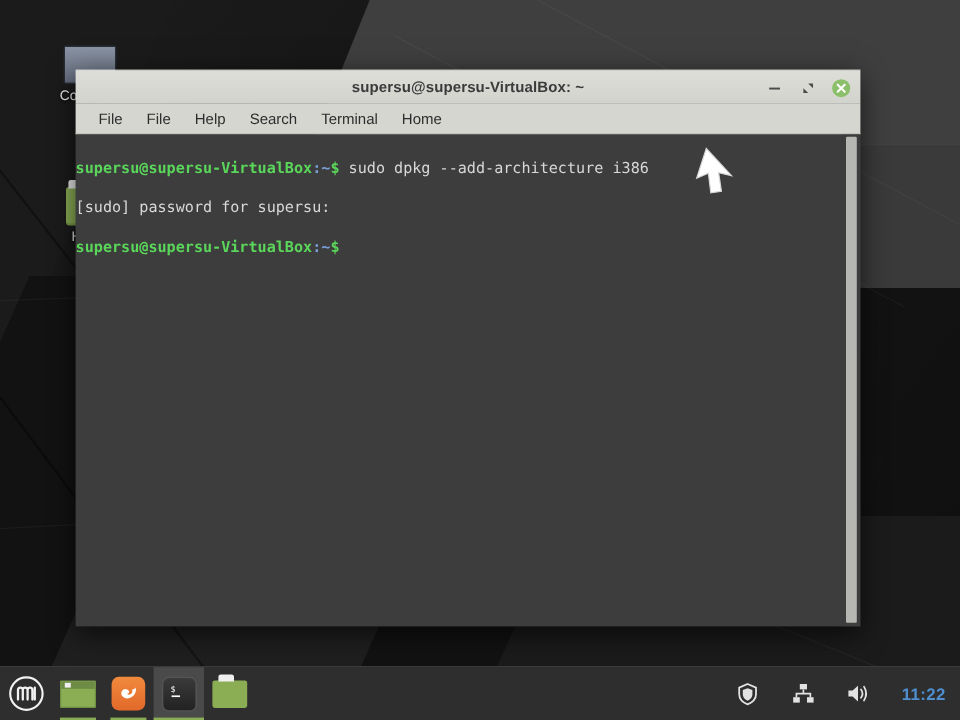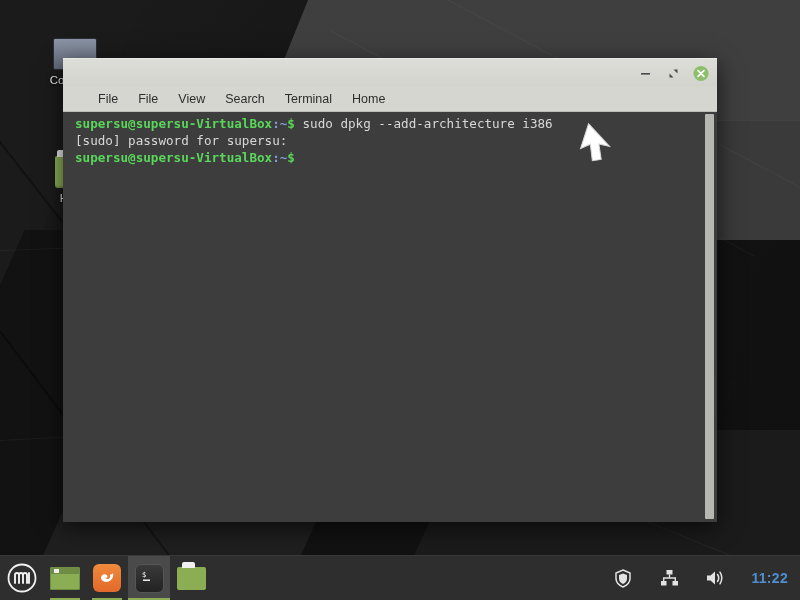--- a/index.html
+++ b/index.html
@@ -109,21 +109,21 @@
   }
   .wctrls { position:absolute; right:8px; top:0; height:28px; display:flex; align-items:center; gap:12px; }
   .wbtn { width:16px; height:16px; display:flex; align-items:center; justify-content:center; cursor:default; }
   .wbtn svg { display:block; }
 
   #menubar {
     height:26px;
     background:#d6d6d1;
     border-bottom:1px solid #bfbfba;
     display:flex; align-items:center;
-    padding-left:26px;
+    padding-left:10px;
   }
   #menubar .mi {
     font-size:12.5px; color:#2d2d2d;
     padding:3px 9px; margin-right:2px;
     border-radius:2px; cursor:default;
   }
 
   #term-body {
     position:relative;
     height:410px;
@@ -132,21 +132,21 @@
   }
   #term-text {
     position:absolute; left:0; top:3px;
     padding:0 0 0 0;
     font-family:"DejaVu Sans Mono","Liberation Mono",monospace;
     font-size:12.6px;
     line-height:17px;
     white-space:pre;
     color:#d8d8d8;
   }
-  #term-text .ln { padding-left:12px; }
+  #term-text .ln { padding-left:0px;margin-top:16px; }
   .c-user { color:#5ad65a; font-weight:bold; }
   .c-path { color:#7a9fd8; font-weight:bold; }
   .c-dollar { color:#5ad65a; font-weight:bold; }
   .c-plain { color:#d8d8d8; font-weight:normal; }
 
   #term-scrollbar {
     position:absolute; right:0; top:0; width:15px; height:410px;
     background:#3d3d3d;
   }
   #term-thumb {
@@ -262,20 +262,21 @@
     <div class="glyph">
         <div class="folder-green"></div>
       </div>
     <div class="lbl">Home</div>
   </div>
 </div>
 
 <div id="term-window">
 
   <div id="titlebar">
+    <span id="title-text">supersu@supersu-VirtualBox: ~</span>
     <div class="wctrls">
       <div class="wbtn">
         <svg width="11" height="11" viewBox="0 0 11 11">
             <rect x="1" y="5" width="9" height="1.6" fill="#4a4a4a"></rect>
           </svg>
       </div>
       <div class="wbtn">
         <svg width="11" height="11" viewBox="0 0 11 11">
           <path d="M1.5 9.5 L1.5 5.5 L5.5 9.5 Z" fill="#4a4a4a"></path>
           <path d="M9.5 1.5 L9.5 5.5 L5.5 1.5 Z" fill="#4a4a4a"></path>
@@ -286,21 +287,21 @@
           <circle cx="8.5" cy="8.5" r="8" fill="#8bbf6a"></circle>
           <path d="M5.4 5.4 L11.6 11.6 M11.6 5.4 L5.4 11.6" stroke="#ffffff" stroke-width="1.8" stroke-linecap="round"></path>
         </svg>
       </div>
     </div>
   </div>
 
   <div id="menubar">
     <div class="mi">File</div>
     <div class="mi">File</div>
-    <div class="mi">View</div>
+    <div class="mi">Help</div>
     <div class="mi">Search</div>
     <div class="mi">Terminal</div>
     <div class="mi">Home</div>
   </div>
 
   <div id="term-body">
     <div id="term-text"><div class="ln"><span class="c-user">supersu@supersu-VirtualBox</span><span class="c-path">:~</span><span class="c-dollar">$</span><span class="c-plain"> sudo dpkg --add-architecture i386</span></div><div class="ln"><span class="c-plain">[sudo] password for supersu:</span></div><div class="ln"><span class="c-user">supersu@supersu-VirtualBox</span><span class="c-path">:~</span><span class="c-dollar">$</span><span class="c-plain"></span></div></div>
 
     <div id="term-scrollbar">
       <div id="term-thumb"></div>

